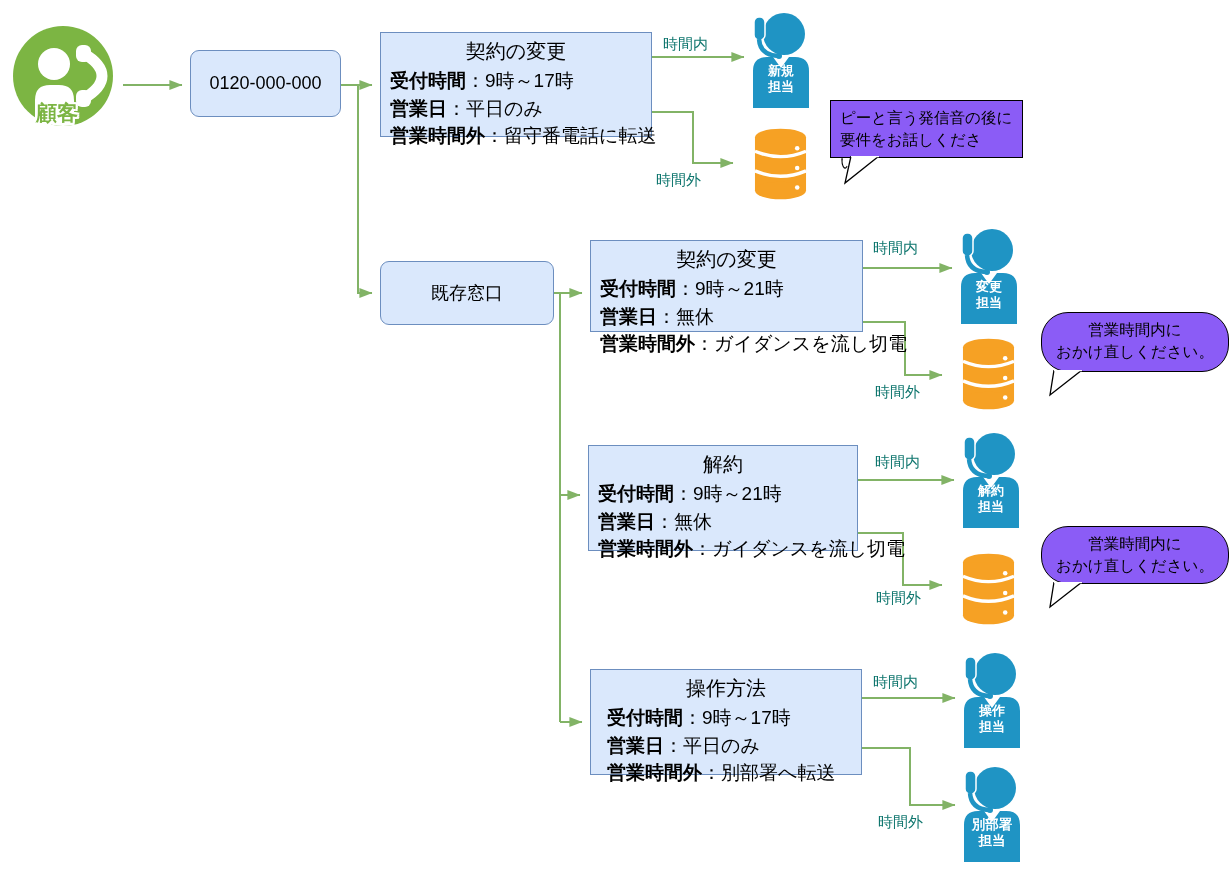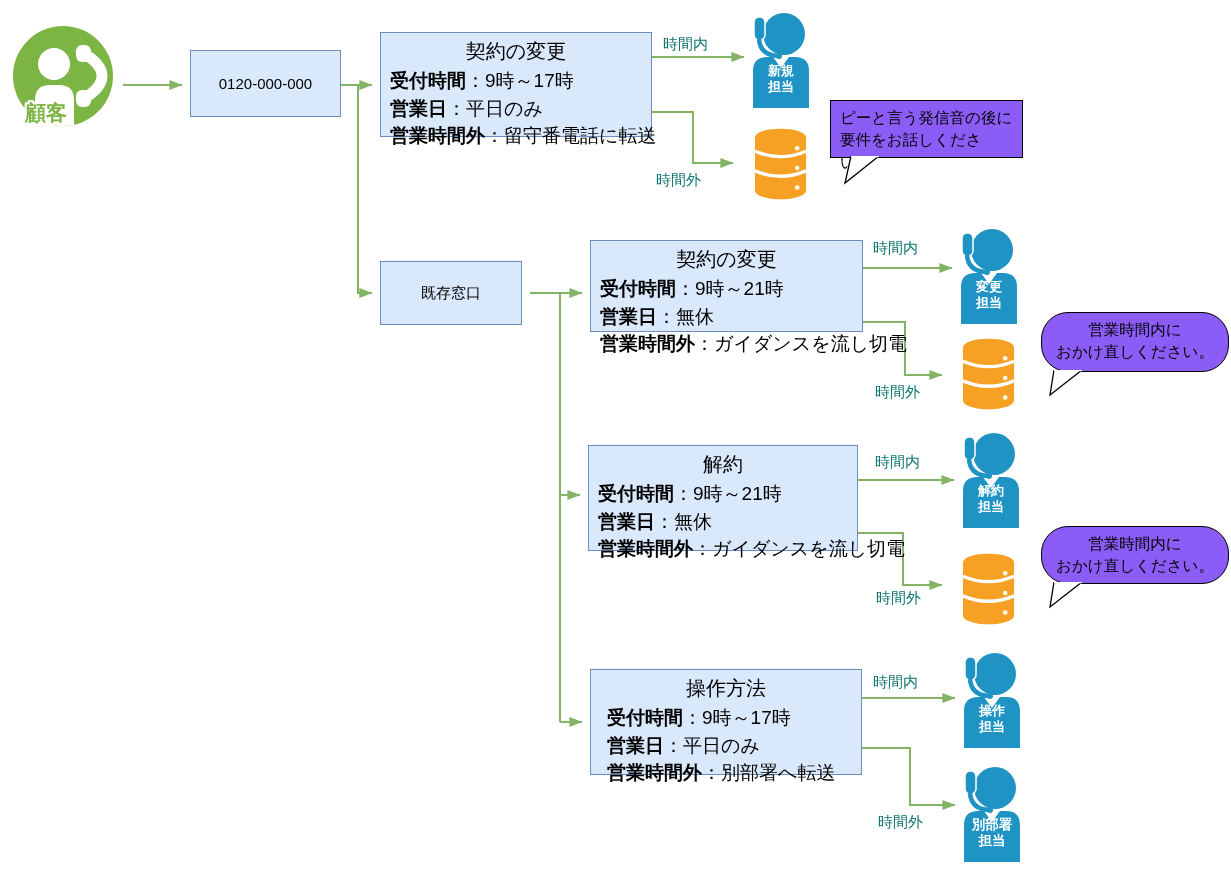--- a/index.html
+++ b/index.html
@@ -1,35 +1,35 @@
 <!DOCTYPE html>
 <html><head>
 <meta charset="utf-8">
 <style>
   html,body{margin:0;padding:0;background:#fff;}
   #canvas{position:relative;width:1231px;height:872px;background:#fff;overflow:hidden;
           font-family:"Liberation Sans","DejaVu Sans",sans-serif;color:#000;}
   svg.layer{position:absolute;left:0;top:0;}
   .node{position:absolute;background:#dae8fc;border:1px solid #6c8ebf;box-sizing:border-box;}
   .node-title{text-align:center;font-size:20px;padding-top:5px;line-height:1.3;}
-  .simple{display:flex;align-items:center;justify-content:center;font-size:15px;}
+  .simple{display:flex;align-items:center;justify-content:center;font-size:18px;border-radius:9px;}
   .node-details{font-size:19px;padding:3px 9px 0;line-height:1.45;white-space:nowrap;}
   .dl{font-weight:bold;}
   .edge-label{position:absolute;font-size:15px;color:#0f766e;white-space:nowrap;}
   .agent{position:absolute;width:62px;height:98px;}
   .agent-label{position:absolute;left:0;right:0;top:53px;text-align:center;color:#fff;
                font-weight:bold;font-size:13px;line-height:1.2;white-space:nowrap;}
   .db{position:absolute;width:55px;height:74px;}
   .bubble{position:absolute;background:#8b5cf6;border:1px solid #000;font-size:15.5px;
           line-height:1.45;box-sizing:border-box;z-index:1;}
   .b-left{text-align:left;padding:6px 9px;}
   .b-center{text-align:center;padding:6px 4px;border-radius:27px;}
   .tail{position:absolute;top:100%;margin-top:-1px;z-index:2;}
   .customer{position:absolute;left:13px;top:26px;width:100px;height:100px;}
-  .customer-label{position:absolute;left:12px;top:73px;font-size:21px;font-weight:bold;color:#7cb543;
+  .customer-label{position:absolute;left:23px;top:73px;font-size:21px;font-weight:bold;color:#7cb543;
     text-shadow:-2px -2px 0 #fff,2px -2px 0 #fff,-2px 2px 0 #fff,2px 2px 0 #fff,
                 -2px 0 0 #fff,2px 0 0 #fff,0 -2px 0 #fff,0 2px 0 #fff;}
 </style>
 </head>
 <body>
 
 <div id="canvas">
 
   <svg class="layer" width="1231" height="872">
     <defs>
@@ -81,21 +81,21 @@
 
   <div class="node" style="left:380px;top:32px;width:272px;height:105px;">
     <div class="node-title">契約の変更</div>
     <div class="node-details">
       <div><span class="dl">受付時間</span><span>：9時～17時</span></div>
       <div><span class="dl">営業日</span><span>：平日のみ</span></div>
       <div><span class="dl">営業時間外</span><span>：留守番電話に転送</span></div>
     </div>
   </div>
 
-  <div class="node simple" style="left:380px;top:261px;width:142px;height:64px;">
+  <div class="node simple" style="left:380px;top:261px;width:174px;height:64px;">
     <span>既存窓口</span>
   </div>
 
   <div class="node" style="left:590px;top:240px;width:273px;height:92px;">
     <div class="node-title">契約の変更</div>
     <div class="node-details">
       <div><span class="dl">受付時間</span><span>：9時～21時</span></div>
       <div><span class="dl">営業日</span><span>：無休</span></div>
       <div><span class="dl">営業時間外</span><span>：ガイダンスを流し切電</span></div>
     </div>

